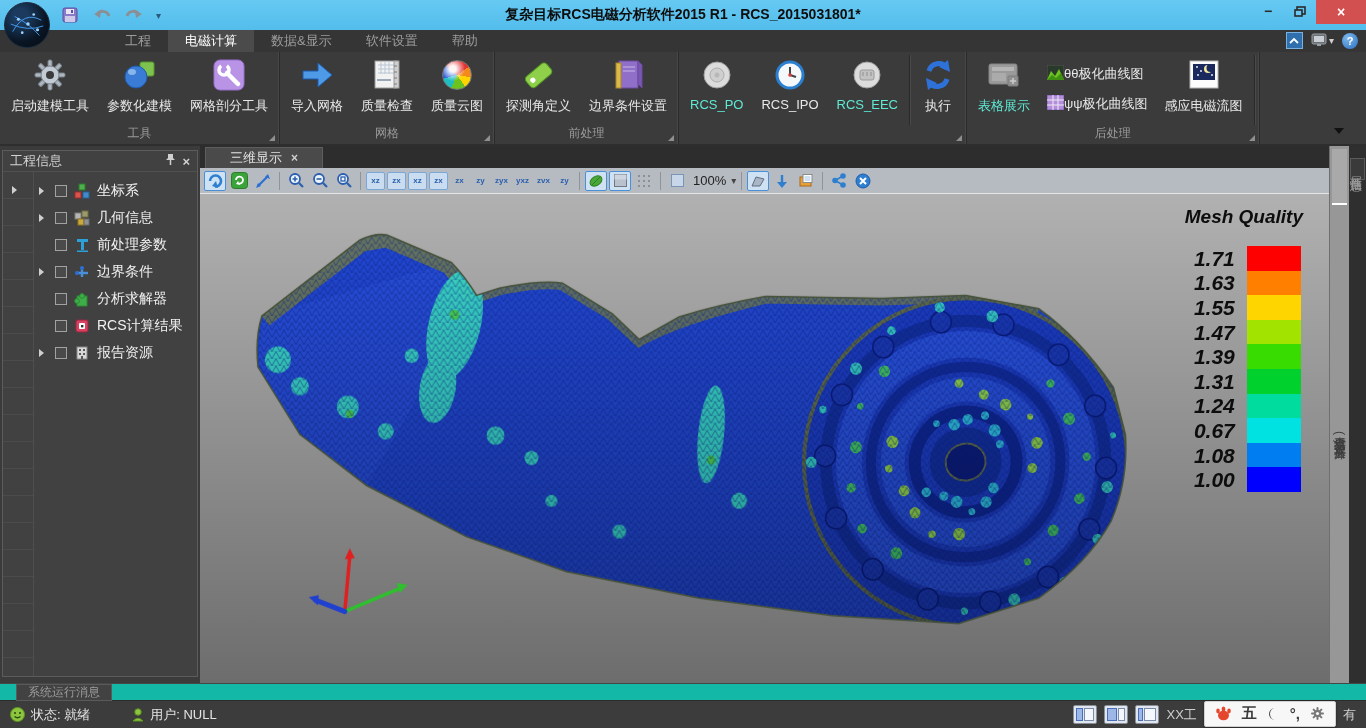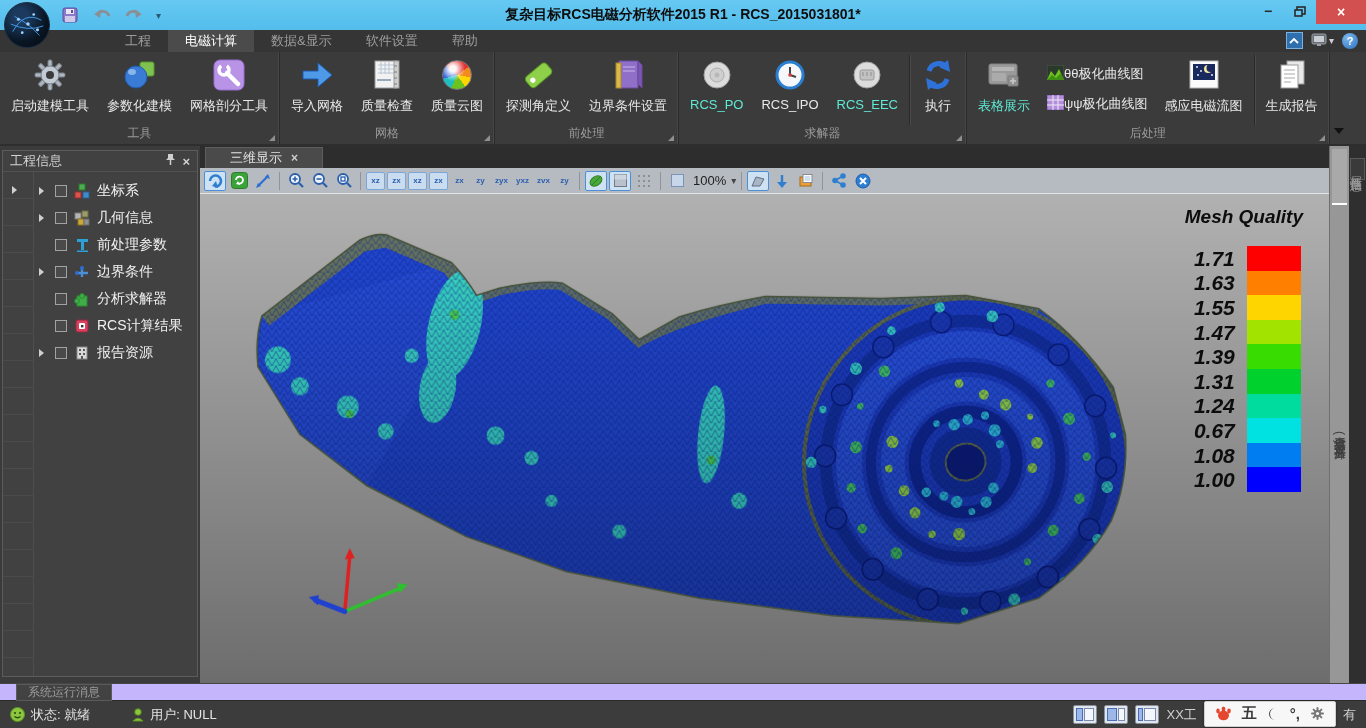--- a/index.html
+++ b/index.html
@@ -81,21 +81,21 @@
 .lg-sw{width:54px;height:24.6px}
 
 .strip1{width:20px;background:#979797;position:relative;border-left:1px solid #6f6f6f}
 .strip1 .ovf{position:absolute;top:-18px;left:4px;width:0;height:0;border-left:5px solid transparent;border-right:5px solid transparent;border-top:6px solid #111}
 .s1thumb{position:absolute;top:3px;left:2px;right:2px;height:56px;background:#a9a9a9;border-bottom:2px solid #fff}
 .strip1 .vt{position:absolute;top:54%;left:50%;transform:translate(-50%,-50%);writing-mode:vertical-rl;font-size:12px;color:#3d3d3d;white-space:nowrap;letter-spacing:1px}
 .strip2{width:17px;background:#2f2f2f;position:relative}
 .ptab{position:absolute;top:12px;left:1px;width:15px;padding:8px 0;border:1px solid #5a5a5a;background:#3a3a3a;color:#9a9a9a;font-size:12px;writing-mode:vertical-rl;text-align:center;letter-spacing:1px}
 
 
-.msgrow{height:17px;background:#c4b5fd;position:relative;border-top:1px solid #464646}
+.msgrow{height:17px;background:#14b8a6;position:relative;border-top:1px solid #464646}
 .msgtab{position:absolute;left:16px;top:0;height:17px;padding:0 11px;border:1px solid #5a5a5a;background:#424242;color:#9c9c9c;font-size:12px;line-height:15px}
 .statusbar{height:28px;background:#3c3c3c;display:flex;align-items:center;padding:0 10px;color:#e4e4e4;font-size:13px;gap:8px;border-top:1px solid #2b2b2b}
 .stat-item{display:flex;align-items:center;gap:6px}
 .sb-right{margin-left:auto;display:flex;align-items:center;gap:7px}
 .laybtn{width:24px;height:19px;border:1px solid #8a8f96;background:#dfe6ef;display:flex;padding:2px;gap:1px;border-radius:2px}
 .laybtn .a{background:#9db8e8;border:1px solid #4a6db8}
 .laybtn .b{background:#f4f7fb;border:1px solid #7a8aa8;flex:1}
 .ime{display:flex;align-items:center;gap:10px;background:#f7f7f7;border:1px solid #d0d0d0;border-radius:2px;height:26px;padding:0 10px;box-shadow:0 1px 3px rgba(0,0,0,.4);position:relative;top:-1px}
 .ime .k{font-size:15px;color:#3a3a3a;font-weight:bold}
 .graytext{color:#cfcfcf}
@@ -338,21 +338,20 @@
         <span class="ic">
           <svg width="34" height="34">
               <path d="M8,13 A10,10 0 0 1 26,10" fill="none" stroke="#2e72d9" stroke-width="5"></path>
               <polygon points="27,2 29,14 18,9" fill="#2e72d9"></polygon>
               <path d="M26,21 A10,10 0 0 1 8,24" fill="none" stroke="#2e72d9" stroke-width="5"></path>
               <polygon points="7,32 5,20 16,25" fill="#2e72d9"></polygon>
             </svg>
         </span>
         <span>执行</span>
       </div>
-      <div class="rb-glabel">求解器</div>
       <div class="rb-corner"></div>
     </div>
 
     <div class="rb-group">
       <div class="rb-btn disabled">
         <span class="ic">
           <svg width="36" height="34">
               <rect x="3" y="6" width="28" height="20" rx="2" fill="#9a9a9a" stroke="#858585"></rect>
               <rect x="6" y="9" width="22" height="4" fill="#b5b5b5"></rect>
               <rect x="6" y="15" width="14" height="8" fill="#ababab"></rect>
@@ -399,35 +398,20 @@
                 <circle cx="11" cy="9" r=".9"></circle>
                 <circle cx="15" cy="13" r=".9"></circle>
                 <circle cx="12" cy="17" r=".9"></circle>
                 <circle cx="26" cy="17" r=".9"></circle>
               </g>
             </svg>
         </span>
         <span>感应电磁流图</span>
       </div>
       <div class="rb-sepline"></div>
-      <div class="rb-btn">
-        <span class="ic">
-          <svg width="34" height="34">
-              <rect x="12" y="3" width="17" height="23" fill="#e8e8e8" stroke="#9a9a9a"></rect>
-              <rect x="6" y="7" width="17" height="23" fill="#ffffff" stroke="#9a9a9a"></rect>
-              <g stroke="#a8a8a8">
-                <line x1="9" y1="12" x2="20" y2="12"></line>
-                <line x1="9" y1="16" x2="20" y2="16"></line>
-                <line x1="9" y1="20" x2="20" y2="20"></line>
-                <line x1="9" y1="24" x2="16" y2="24"></line>
-              </g>
-            </svg>
-        </span>
-        <span>生成报告</span>
-      </div>
       <div class="rb-glabel">后处理</div>
       <div class="rb-corner"></div>
     </div>
 
     <div style="flex:1"></div>
   </div>
 
   <div class="main">
 
     <div class="lcol">

